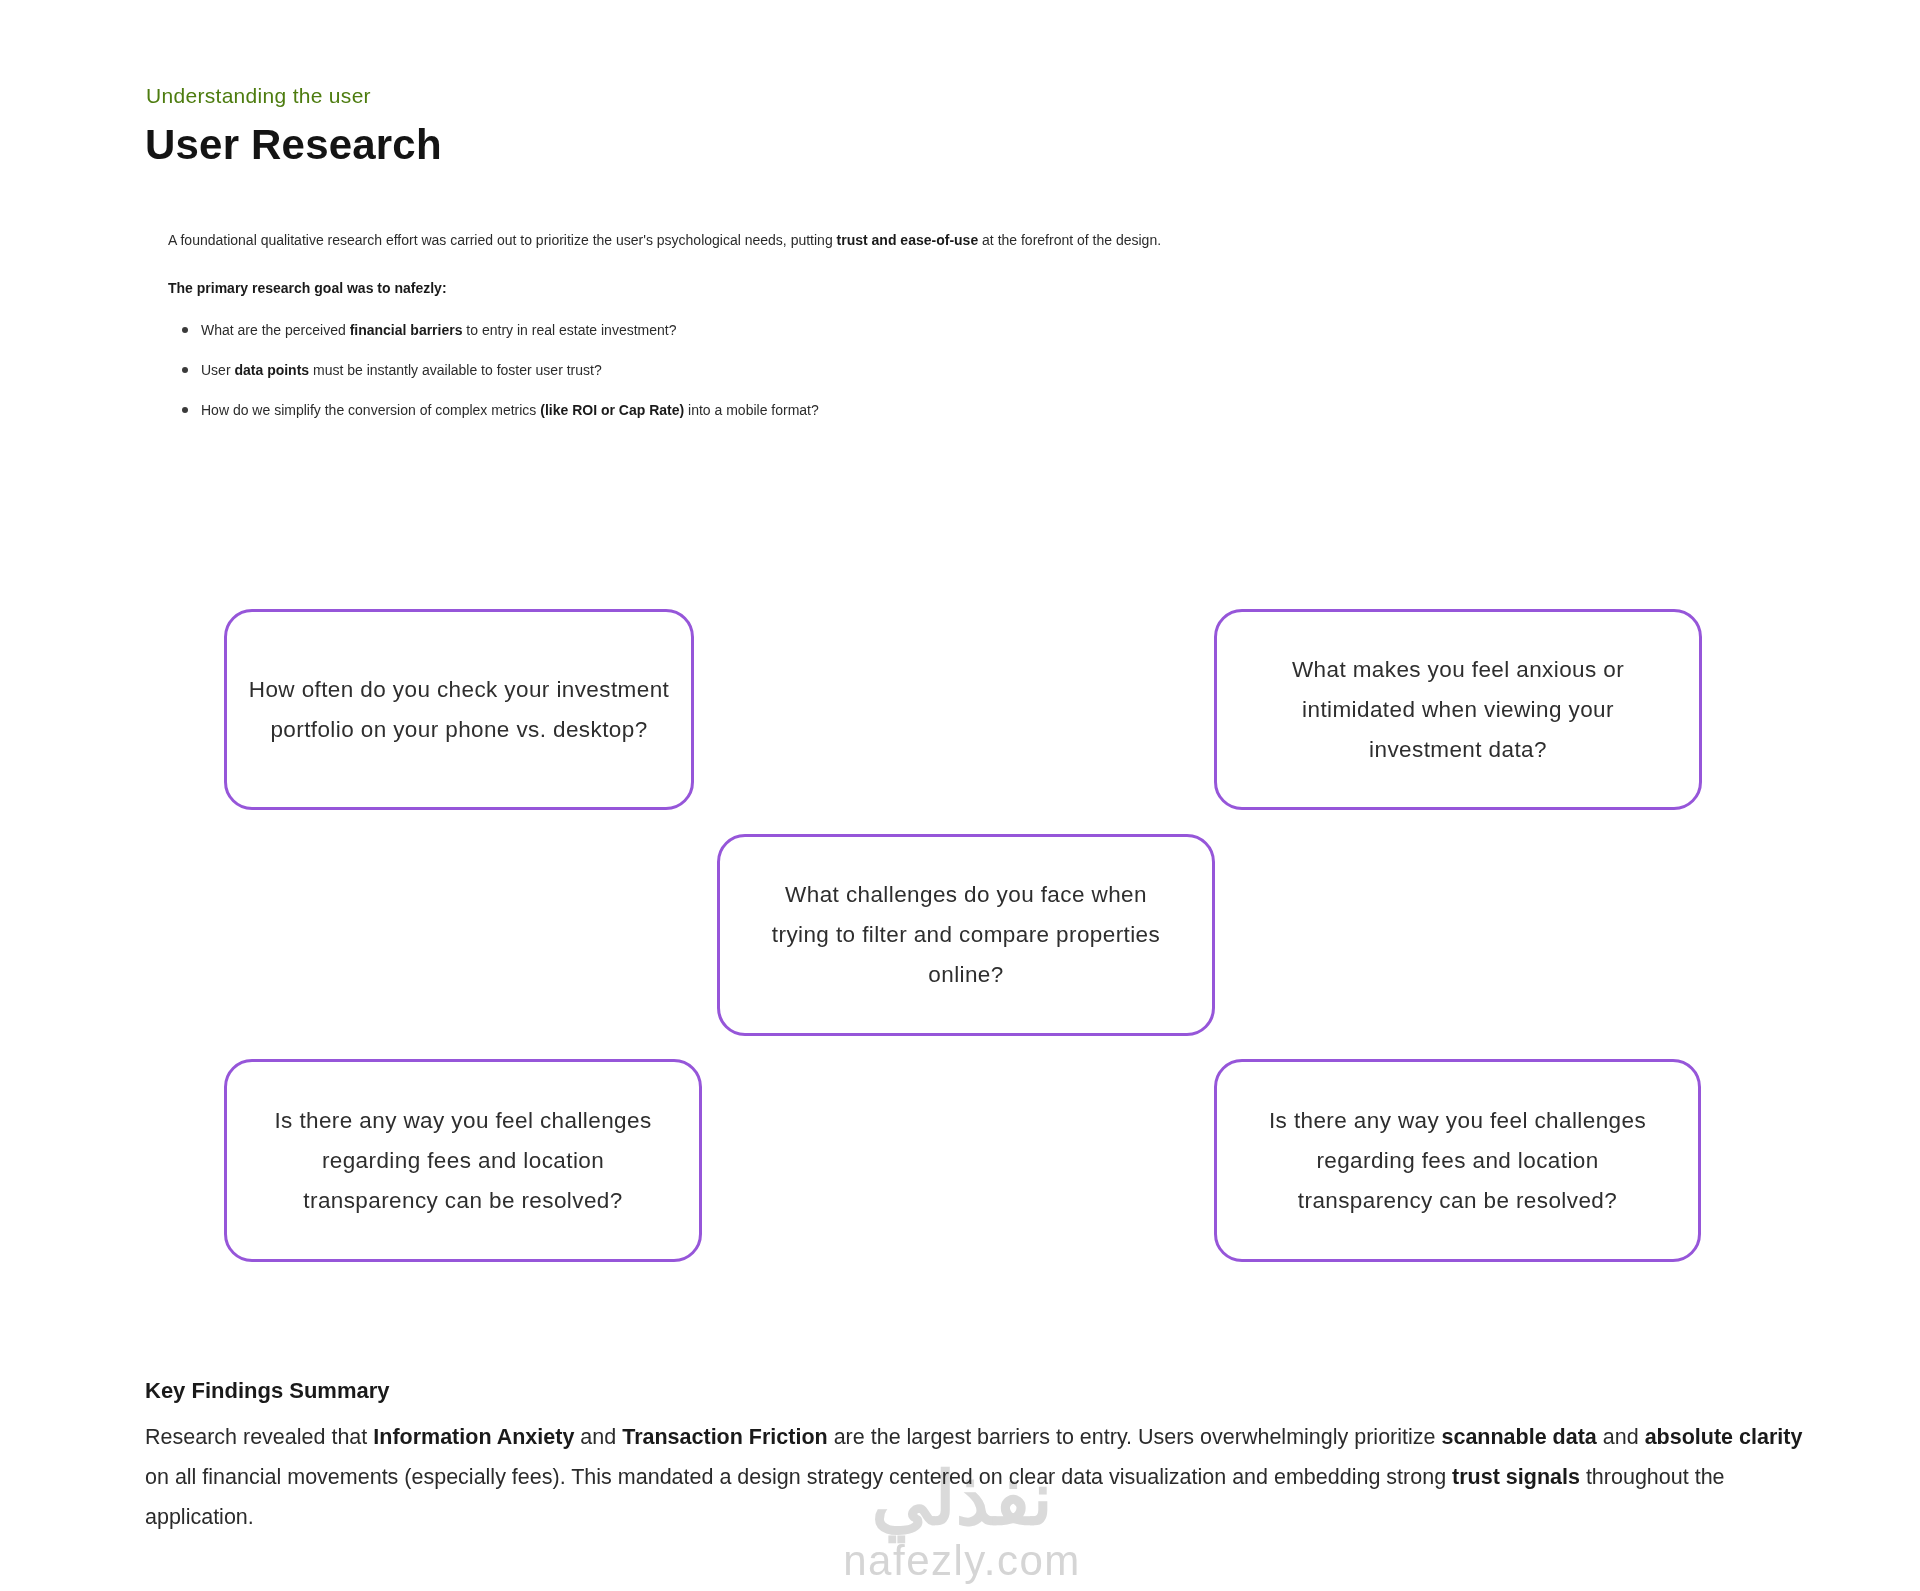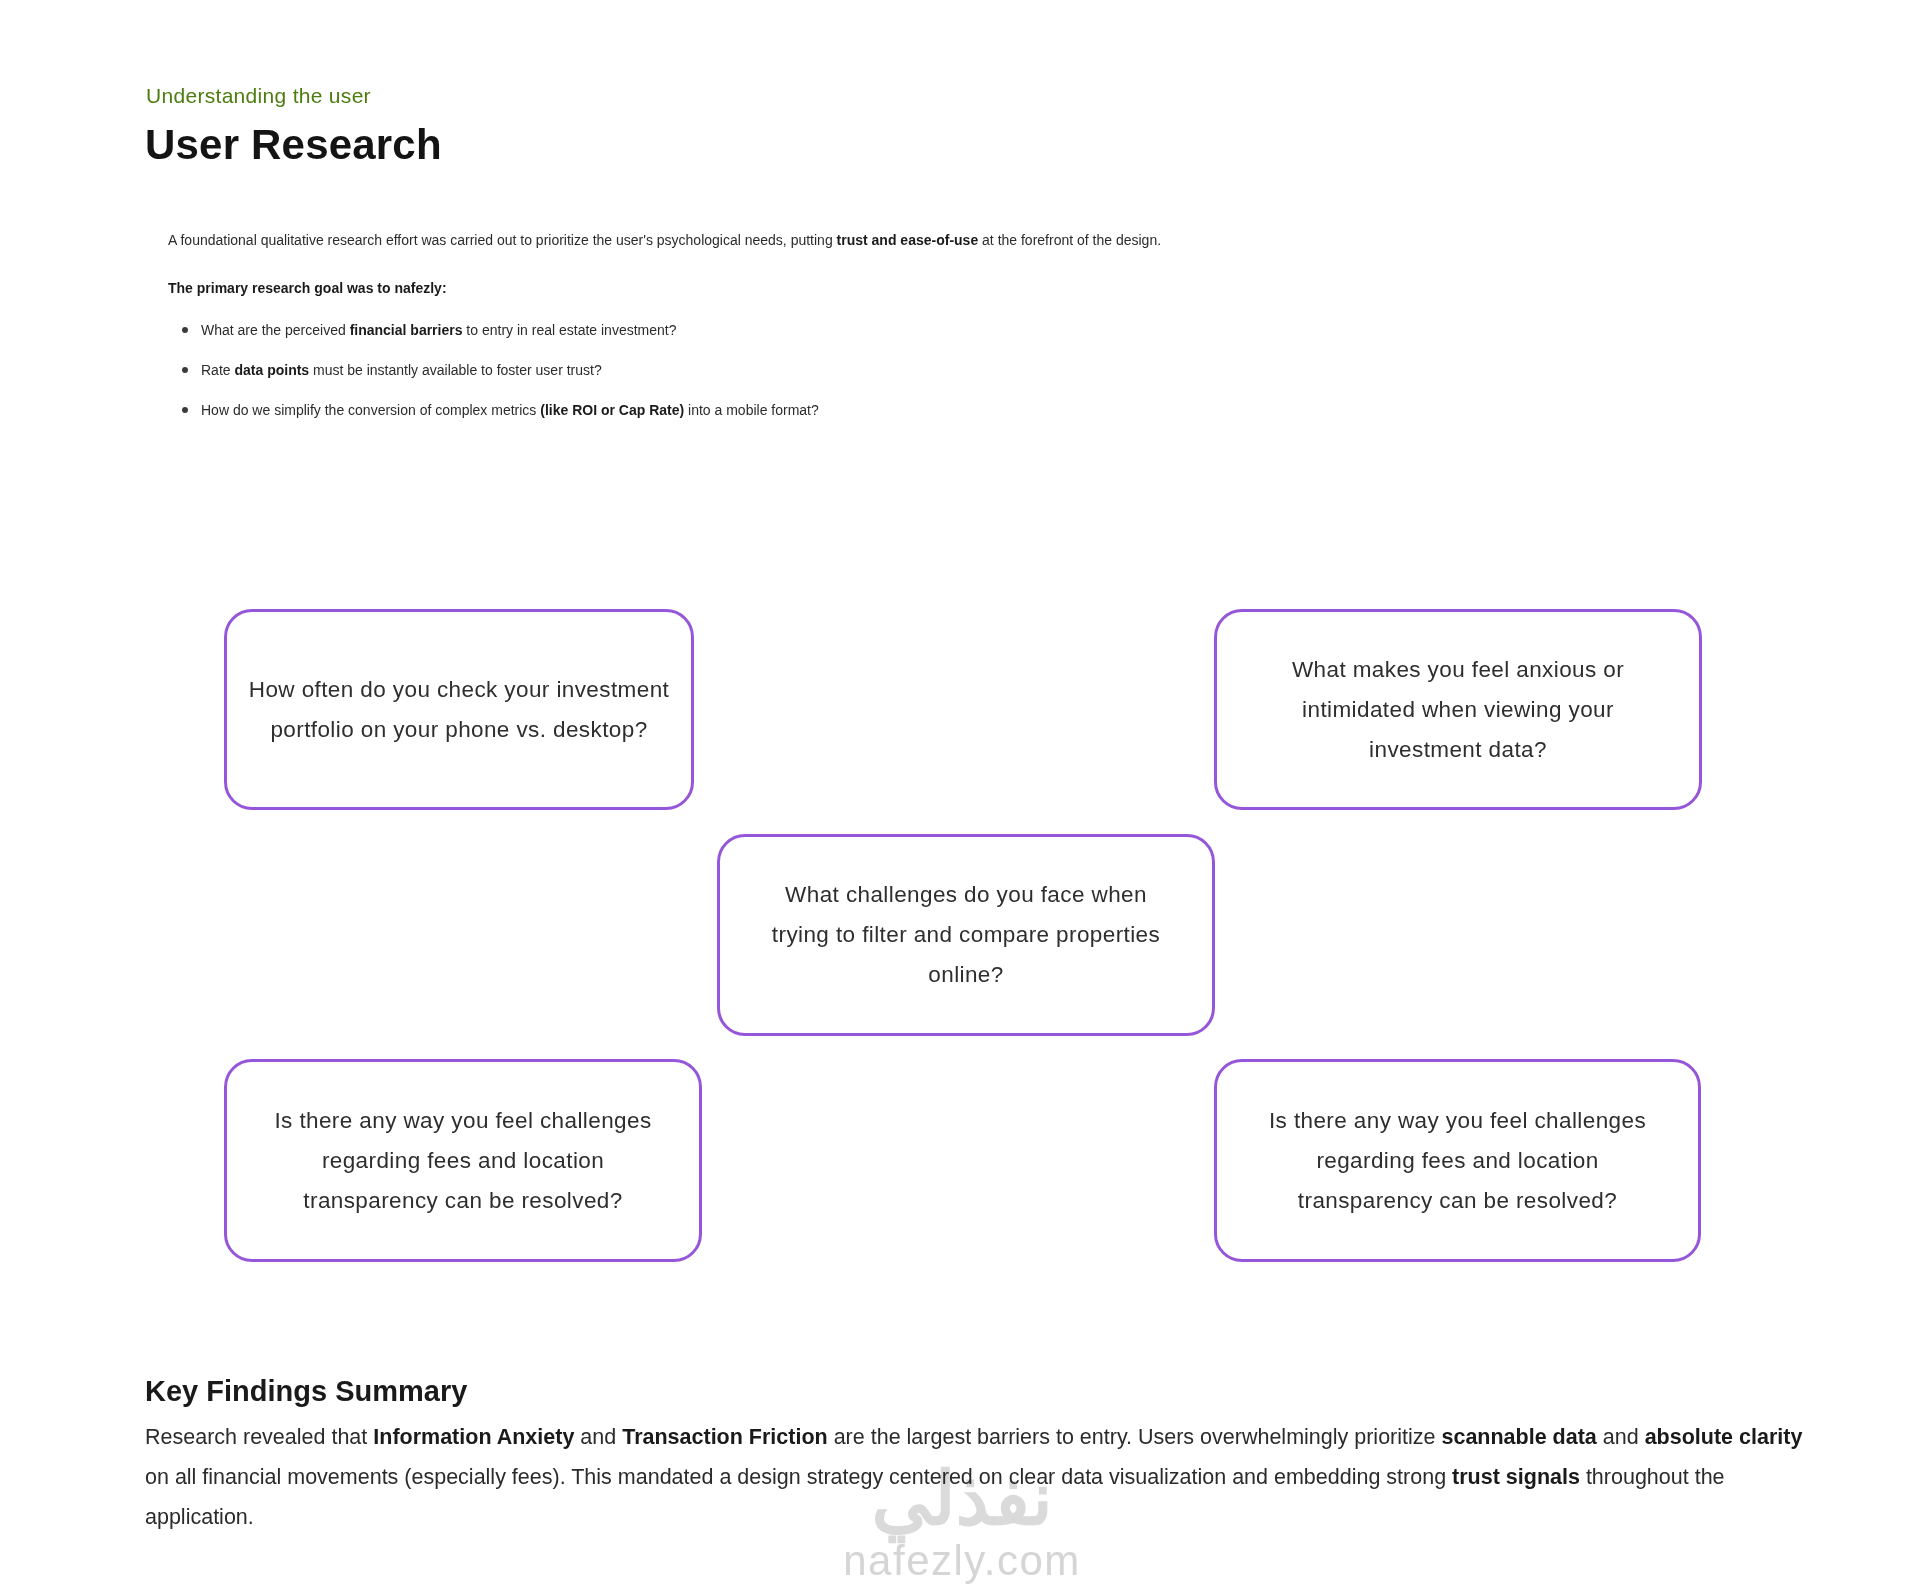--- a/index.html
+++ b/index.html
@@ -40,42 +40,42 @@
   .card-1 { left:224px; top:609px;  width:470px; height:201px; padding:0 20px; }
   .card-2 { left:1214px; top:609px; width:488px; height:201px; padding:16px 45px; }
   .card-3 { left:717px; top:834px;  width:498px; height:202px; padding:0 35px; }
   .card-4 { left:224px; top:1059px; width:478px; height:203px; padding:0 32px; }
   .card-5 { left:1214px; top:1059px;width:487px; height:203px; padding:0 50px; }
 
   .summary-block {
     position:absolute; left:145px; top:1376px; width:1662px; z-index:2;
     font-size:21.5px; line-height:40px; color:#2b2b2b;
   }
-  .summary-heading { font-size:29px; font-weight:700; color:#1a1a1a; line-height:30px; }
+  .summary-heading { font-size:22px; font-weight:700; color:#1a1a1a; line-height:30px; }
   .summary-body { margin-top:11px; }
 
   .watermark {
     position:absolute; left:712px; top:1458px; width:500px; z-index:1;
     text-align:center; pointer-events:none;
   }
   .watermark-logo { font-size:74px; font-weight:700; line-height:82px; color:#dadada; }
   .watermark-site { font-size:42px; line-height:42px; color:#d5d5d5; letter-spacing:1.5px; margin-top:0px; }
 </style>
 </head>
 <body>
 
 <div class="eyebrow">Understanding the user</div>
 <h1 class="page-title">User Research</h1>
 
 <div class="intro-block">
   <p><span>A foundational qualitative research effort was carried out to prioritize the user's psychological needs, putting </span><b>trust and ease-of-use</b><span> at the forefront of the design.</span></p>
   <p class="goal-heading">The primary research goal was to nafezly:</p>
   <ul class="bullet-list">
     <li><span>What are the perceived </span><b>financial barriers</b><span> to entry in real estate investment?</span></li>
-    <li><span>Rate </span><b>data points</b><span> must be instantly available to foster user trust?</span></li>
+    <li><span>User </span><b>data points</b><span> must be instantly available to foster user trust?</span></li>
     <li><span>How do we simplify the conversion of complex metrics </span><b>(like ROI or Cap Rate)</b><span> into a mobile format?</span></li>
   </ul>
 </div>
 
 <div class="card card-1">
   <span>How often do you check your investment portfolio on your phone vs. desktop?</span>
 </div>
 <div class="card card-2">
   <span>What makes you feel anxious or intimidated when viewing your investment data?</span>
 </div>

